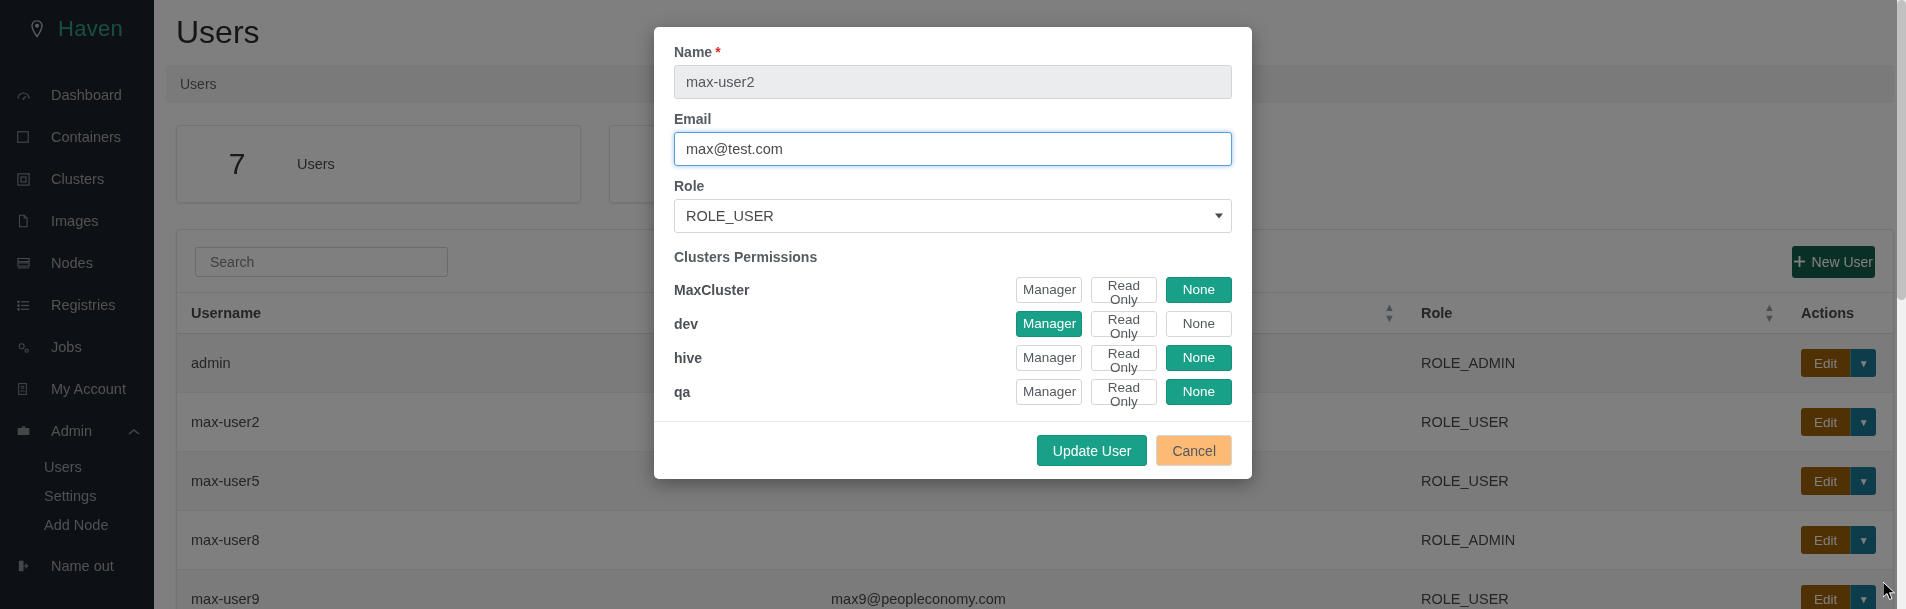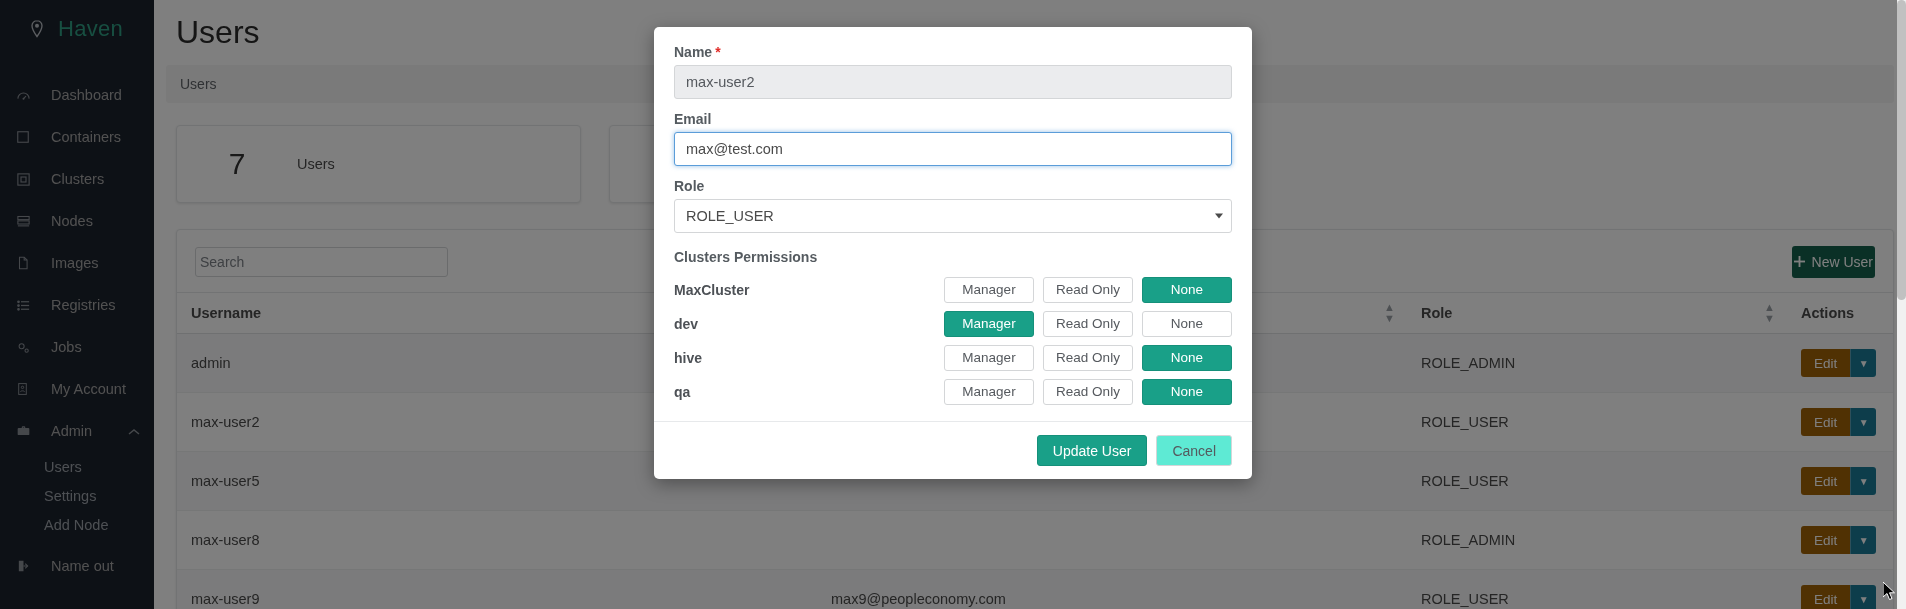--- a/index.html
+++ b/index.html
@@ -103,21 +103,21 @@
     position: relative;
     overflow: hidden;
   }
   .panel-top {
     display: flex; align-items: center; justify-content: space-between;
     padding: 16px 18px 14px 18px;
   }
   .search-input {
     width: 253px; height: 30px;
     border: 1px solid #d4d6d8; border-radius: 3px;
-    padding: 0 4px; font-size: 14px; color: #555;
+    padding: 0 14px; font-size: 14px; color: #555;
     background: #fff; outline: none;
     font-family: "Liberation Sans", sans-serif;
   }
   .search-input::placeholder { color: #7c8187; }
   .btn-new {
     background: #15604c; color: #fff;
     border: none; border-radius: 3px;
     height: 32px; padding: 0 2px;
     font-size: 14px; cursor: pointer;
     display: flex; align-items: center; gap: 7px;
@@ -227,21 +227,21 @@
   .perm-row {
     display: flex; align-items: center;
     margin-bottom: 8px;
   }
   .perm-name {
     font-size: 14px; color: #4d5156; font-weight: bold;
     flex: 1 1 auto;
   }
   .perm-btns { display: flex; gap: 9px; }
   .perm-btn {
-    width: 90px; height: 26px;
+    width: 66px; height: 26px;
     border-radius: 3px;
     font-size: 13.5px;
     cursor: pointer;
     border: 1px solid #d4d6d8;
     background: #fff; color: #55595e;
     font-family: "Liberation Sans", sans-serif;
     line-height: 1;
   }
   .perm-btn.active {
     background: #19a088; border-color: #15907a; color: #fff;
@@ -251,21 +251,21 @@
     padding: 13px 20px;
     display: flex; justify-content: flex-end; gap: 9px;
   }
   .btn-primary {
     background: #19a088; border: 1px solid #15907a; color: #fff;
     border-radius: 3px; height: 31px; padding: 0 15px;
     font-size: 14px; cursor: pointer;
     font-family: "Liberation Sans", sans-serif;
   }
   .btn-default {
-    background: #5eead4; border: 1px solid #d4d6d8; color: #55595e;
+    background: #fdba74; border: 1px solid #d4d6d8; color: #55595e;
     border-radius: 3px; height: 31px; padding: 0 15px;
     font-size: 14px; cursor: pointer;
     font-family: "Liberation Sans", sans-serif;
   }
   .cursor-arrow {
     position: absolute; left: 1883px; top: 582px;
     z-index: 60; pointer-events: none;
   }
   .scrollbar-v {
     position: absolute; right: 0; top: 0; width: 9px; height: 609px;
@@ -319,37 +319,37 @@
           <svg width="15" height="15" viewBox="0 0 24 24" fill="none" stroke="#8a9097" stroke-width="1.8">
             <rect x="3" y="3" width="18" height="18"></rect>
               <rect x="8" y="8" width="8" height="8"></rect>
           </svg>
         </span>
         <span class="nav-label">Clusters</span>
       </div>
 
       <div class="nav-item">
         <span class="nav-ico">
+          <svg width="14" height="14" viewBox="0 0 24 24" fill="none" stroke="#8a9097" stroke-width="1.8">
+            <path d="M6 2h8l5 5v15H6z"></path>
+              <path d="M14 2v5h5"></path>
+          </svg>
+        </span>
+        <span class="nav-label">Images</span>
+      </div>
+
+      <div class="nav-item">
+        <span class="nav-ico">
           <svg width="15" height="15" viewBox="0 0 24 24" fill="none" stroke="#8a9097" stroke-width="1.7">
             <rect x="3" y="4" width="18" height="5"></rect>
               <rect x="3" y="11" width="18" height="5"></rect>
             <line x1="3" y1="19" x2="21" y2="19"></line>
           </svg>
         </span>
         <span class="nav-label">Nodes</span>
-      </div>
-
-      <div class="nav-item">
-        <span class="nav-ico">
-          <svg width="14" height="14" viewBox="0 0 24 24" fill="none" stroke="#8a9097" stroke-width="1.8">
-            <path d="M6 2h8l5 5v15H6z"></path>
-              <path d="M14 2v5h5"></path>
-          </svg>
-        </span>
-        <span class="nav-label">Images</span>
       </div>
 
       <div class="nav-item">
         <span class="nav-ico">
           <svg width="15" height="15" viewBox="0 0 24 24" fill="none" stroke="#8a9097" stroke-width="2">
             <circle cx="4" cy="6" r="1.2" fill="#8a9097"></circle>
               <line x1="8" y1="6" x2="21" y2="6"></line>
             <circle cx="4" cy="12" r="1.2" fill="#8a9097"></circle>
               <line x1="8" y1="12" x2="21" y2="12"></line>
             <circle cx="4" cy="18" r="1.2" fill="#8a9097"></circle>

